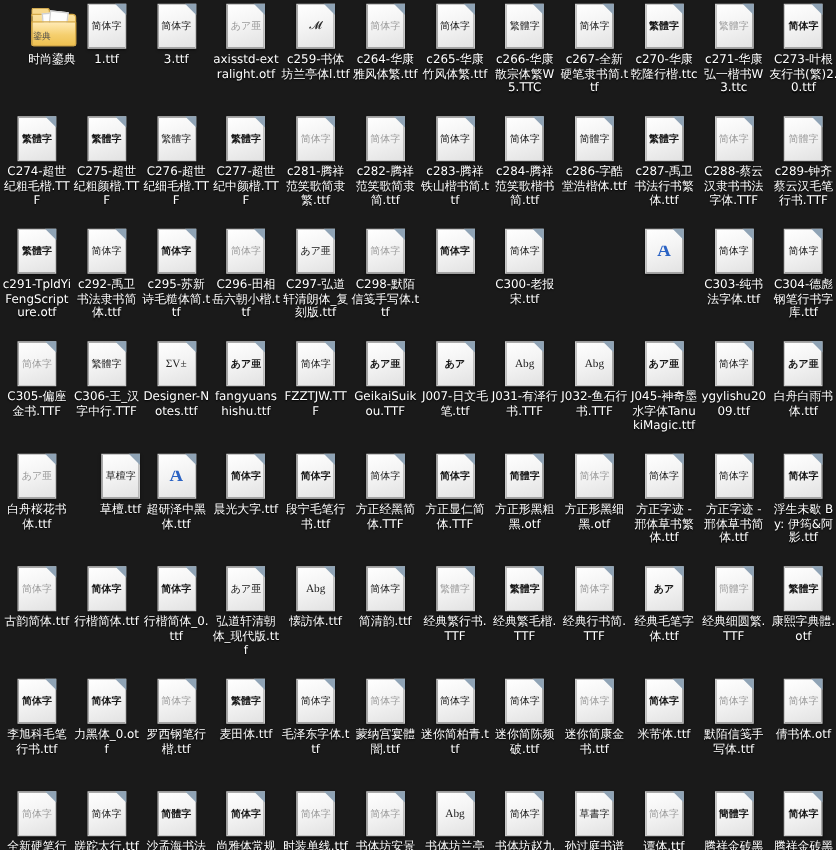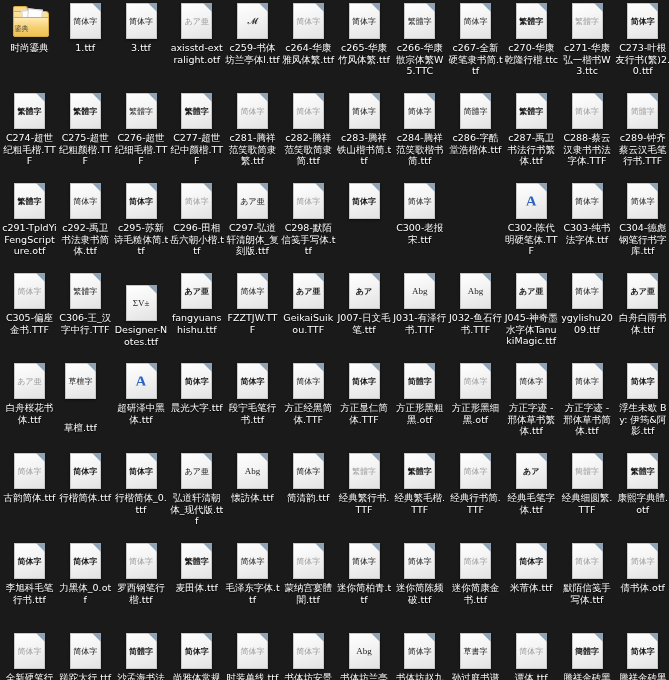--- a/index.html
+++ b/index.html
@@ -129,21 +129,21 @@
     color: #ffffff;
     word-break: break-all;
     text-shadow: 0 1px 1px rgba(0,0,0,0.9);
     font-family: "DejaVu Sans", "Liberation Sans", sans-serif;
   }
 </style>
 </head>
 <body>
 
 <div id="grid">
-    <div class="cell" style="left: 2px; top: 2px; align-items: center;">
+    <div class="cell" style="left: 14px; top: 2px; align-items: center;">
       <div class="icon-wrap">
         <div class="folder-icon">
           <div class="tab"></div>
           <div class="back"></div>
           <div class="sheet s1"></div>
           <div class="sheet s2"></div>
           <div class="front"></div>
           <div class="fglyph">鎏典</div>
         </div>
       </div>
@@ -459,21 +459,20 @@
       <div class="label">C300-老报宋.ttf</div>
     </div>
     <div class="cell" style="left: 503.75px; top: 182px;">
       <div class="icon-wrap">
         <div class="file-icon">
           <div class="page"></div>
           <div class="glyph blue">A</div>
           <div class="fold"></div>
         </div>
       </div>
-      <div class="label">C302-陈代明硬笔体.TTF</div>
     </div>
     <div class="cell" style="left: 559.5px; top: 182px;">
       <div class="icon-wrap">
         <div class="file-icon">
           <div class="page"></div>
           <div class="glyph normal">简体字</div>
           <div class="fold"></div>
         </div>
       </div>
       <div class="label">C303-纯书法字体.ttf</div>
@@ -501,21 +500,21 @@
     <div class="cell" style="left: 57.75px; top: 272px;">
       <div class="icon-wrap">
         <div class="file-icon">
           <div class="page"></div>
           <div class="glyph normal">繁體字</div>
           <div class="fold"></div>
         </div>
       </div>
       <div class="label">C306-王_汉字中行.TTF</div>
     </div>
-    <div class="cell" style="left: 113.5px; top: 284px;">
+    <div class="cell" style="left: 113.5px; top: 272px;">
       <div class="icon-wrap">
         <div class="file-icon">
           <div class="page"></div>
           <div class="glyph latin">ΣV±</div>
           <div class="fold"></div>
         </div>
       </div>
       <div class="label">Designer-Notes.ttf</div>
     </div>
     <div class="cell" style="left: 169.25px; top: 272px;">
@@ -611,21 +610,21 @@
     <div class="cell" style="left: 2px; top: 362px;">
       <div class="icon-wrap">
         <div class="file-icon">
           <div class="page"></div>
           <div class="glyph faint">あア亜</div>
           <div class="fold"></div>
         </div>
       </div>
       <div class="label">白舟桜花书体.ttf</div>
     </div>
-    <div class="cell" style="left: 53px; top: 362px; gap: 20px;">
+    <div class="cell" style="left: 69px; top: 362px;">
       <div class="icon-wrap">
         <div class="file-icon">
           <div class="page"></div>
           <div class="glyph normal">草檀字</div>
           <div class="fold"></div>
         </div>
       </div>
       <div class="label">草檀.ttf</div>
     </div>
     <div class="cell" style="left: 113.5px; top: 362px;">

